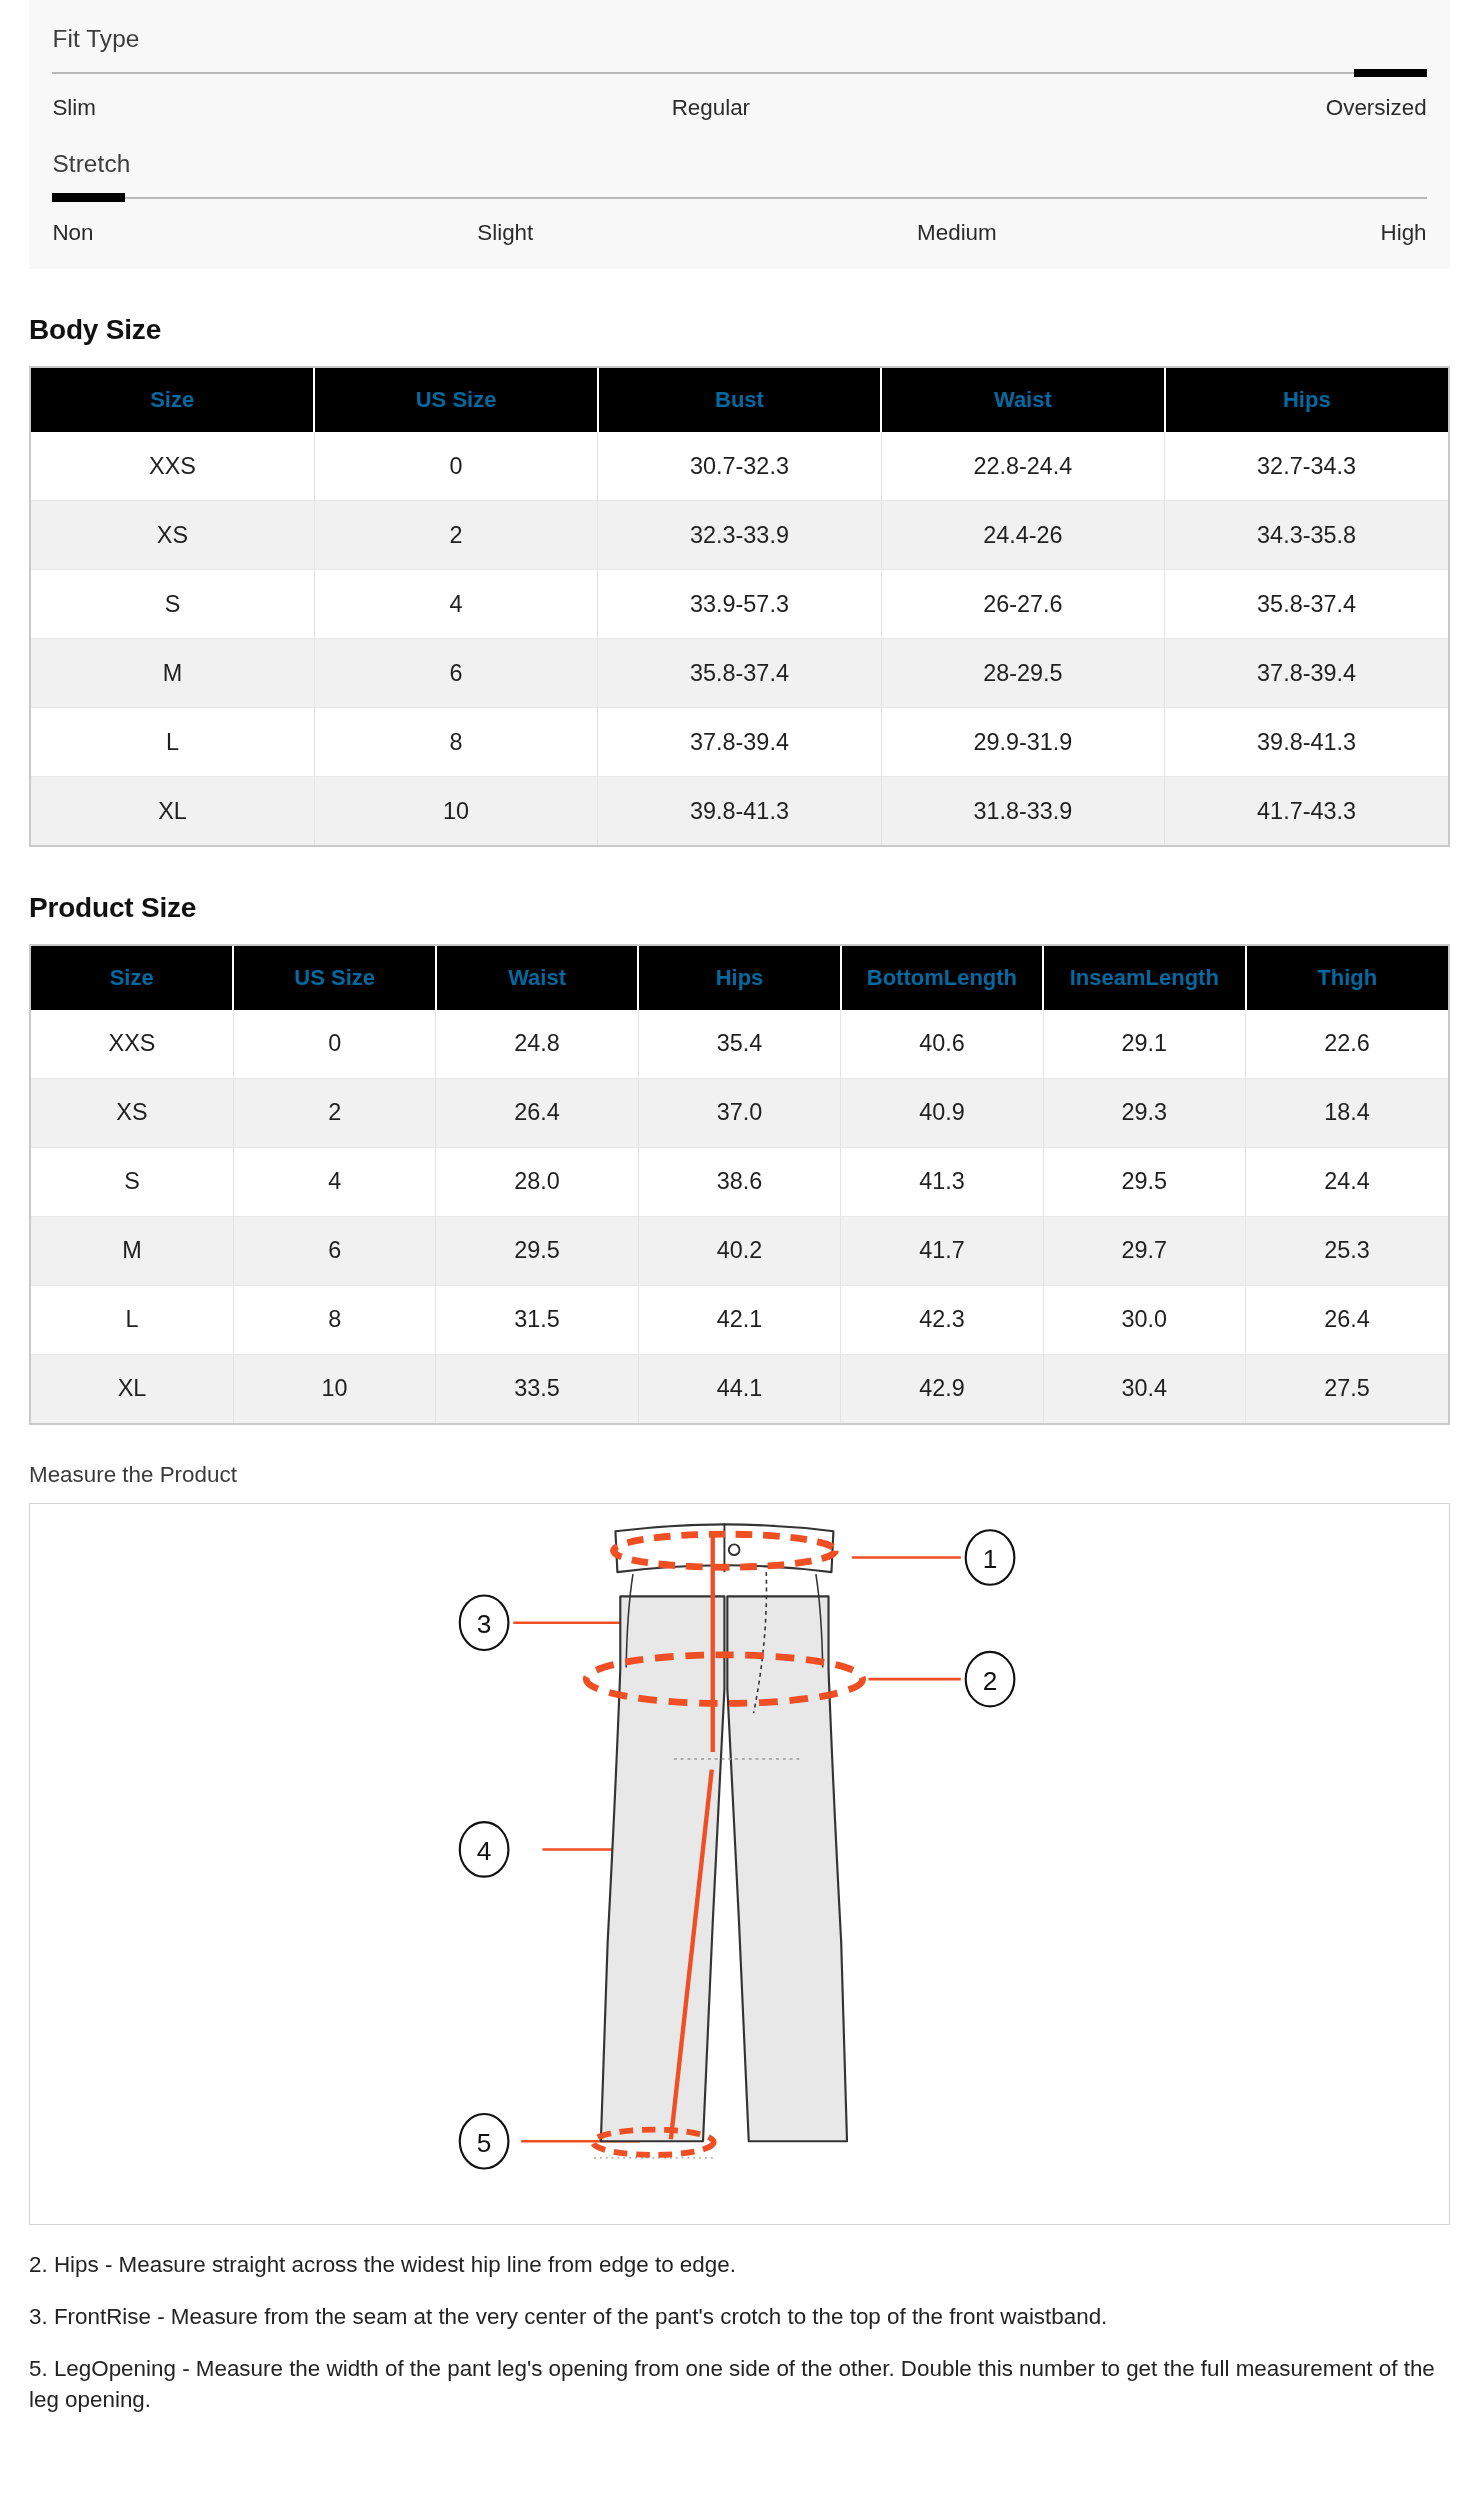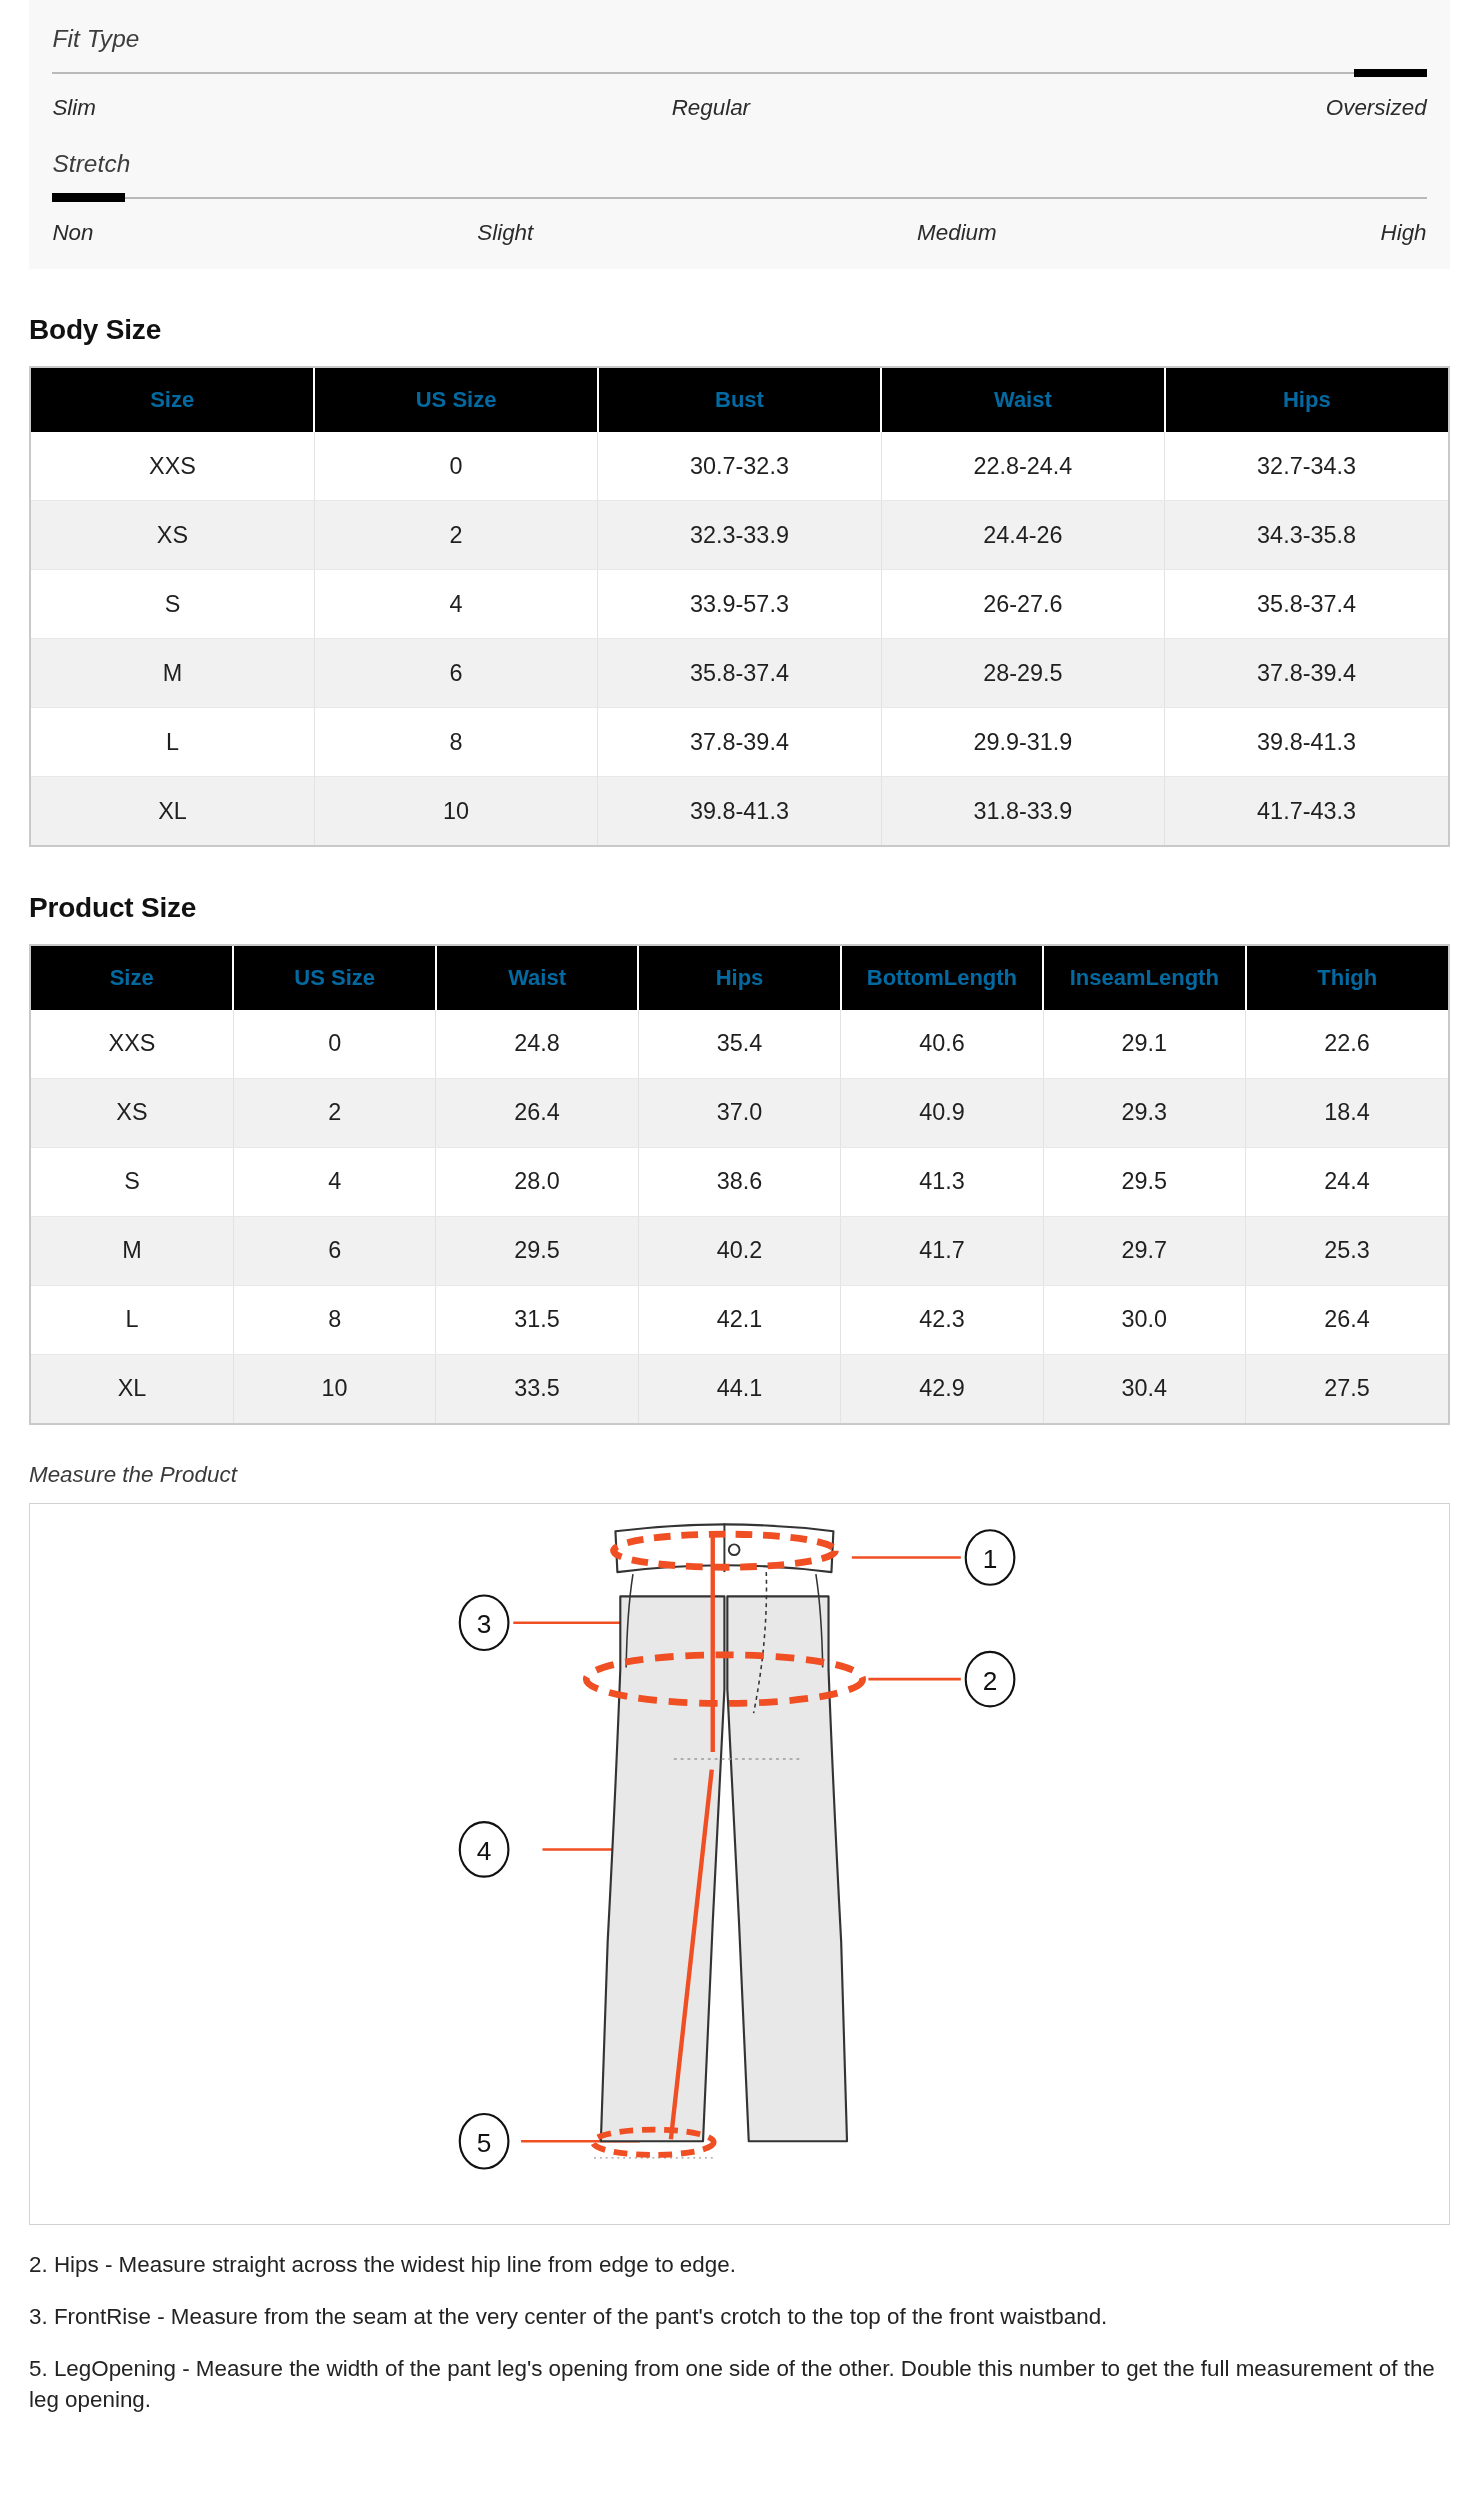--- a/index.html
+++ b/index.html
@@ -13,21 +13,21 @@
   }
 
   .page { width: 1479px; padding: 0; }
 
   
   .fit-panel {
     background: #f8f8f8;
     margin: 0 29px;
     padding: 25px 0 0 0;
   }
-  .attr-block { padding: 0 23.4px; font-style: italic; }
+  .attr-block { padding: 0 23.4px; }
   .attr-title {
     font-size: 24.4px;
     color: #3d3d3d;
     font-weight: 400;
     letter-spacing: 0.1px;
     padding-bottom: 15.6px;
   }
   .scale-track {
     position: relative;
     height: 8.8px;
@@ -65,21 +65,20 @@
   
   .section-title {
     font-size: 28px;
     font-weight: bold;
     color: #111111;
     margin: 45px 0 19.5px 29px;
     letter-spacing: -0.2px;
   }
   .subtle-title {
     font-size: 22.4px;
-    font-style: italic;
     color: #3a3a3a;
     margin: 37px 0 15.6px 29px;
   }
 
   
   .table-wrap {
     margin: 0 29px;
     border: 2px solid #c9c9c9;
     background: #ffffff;
   }

